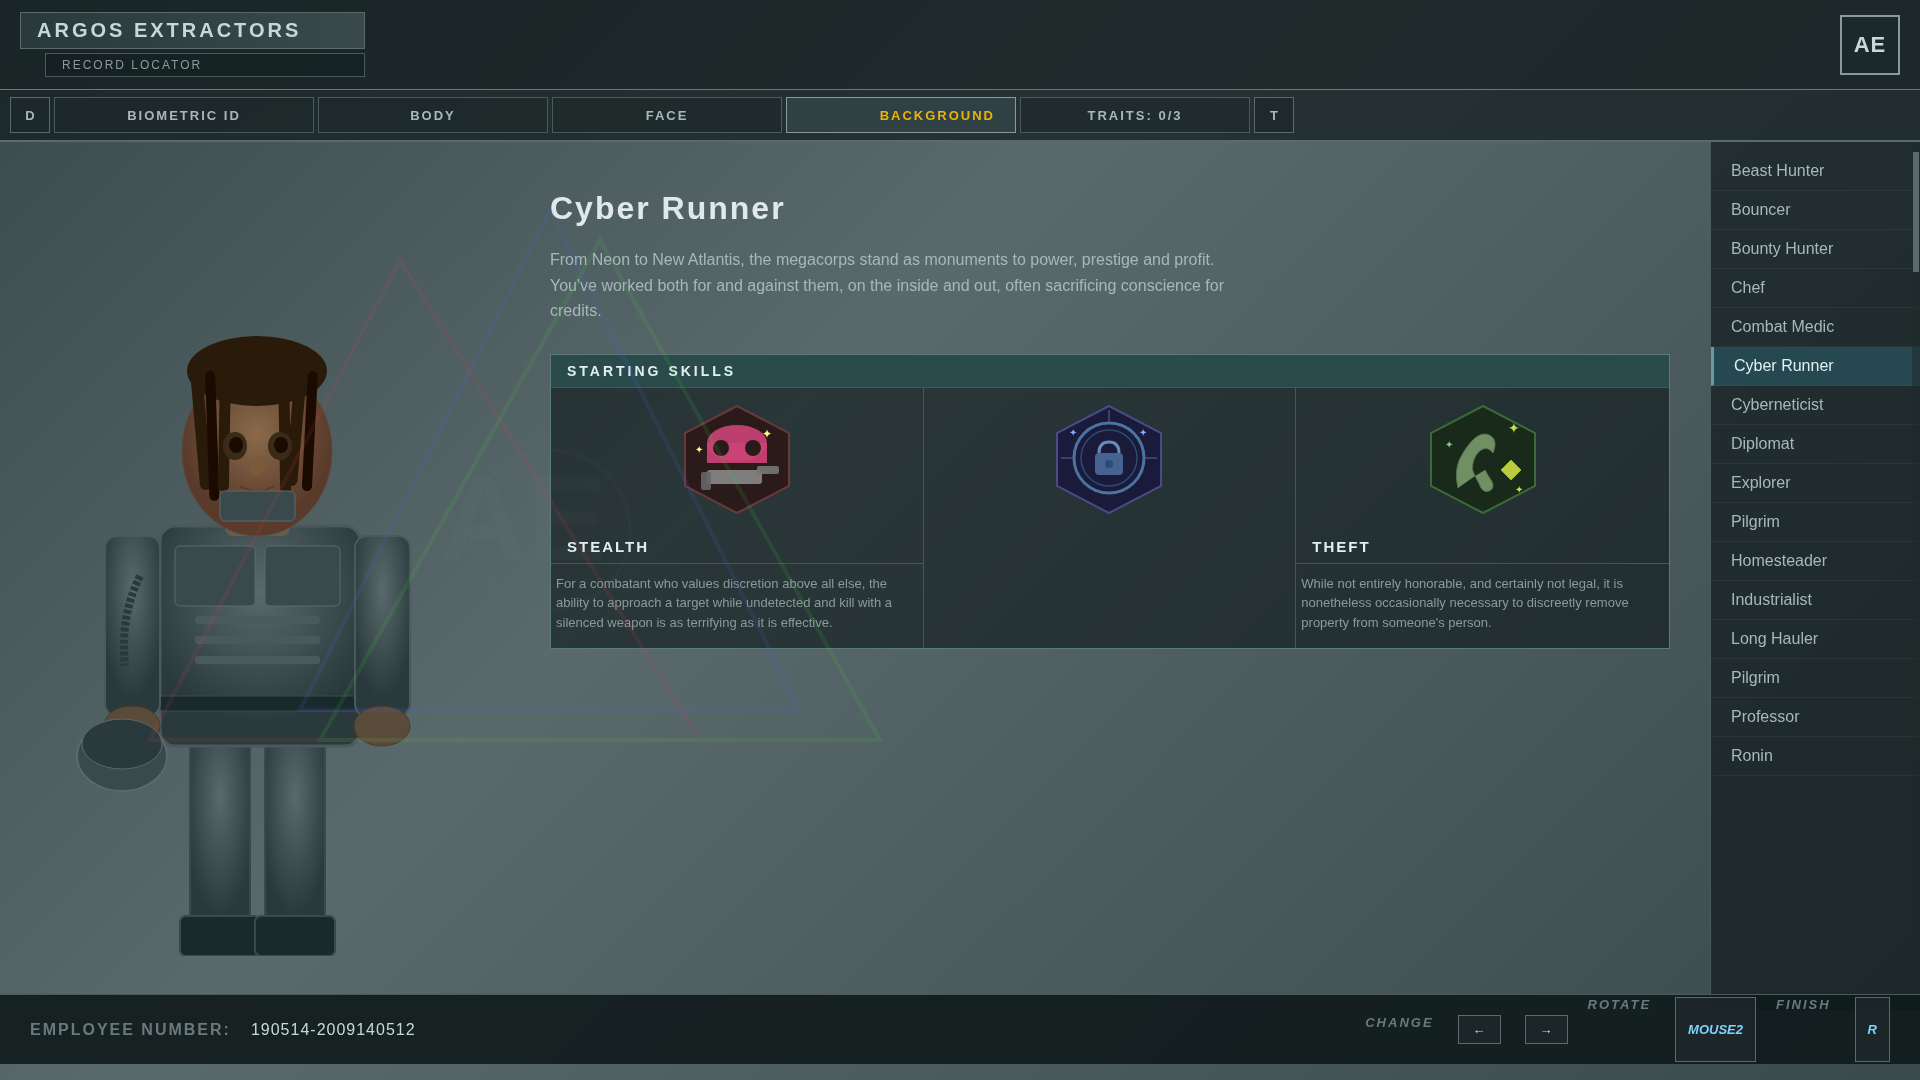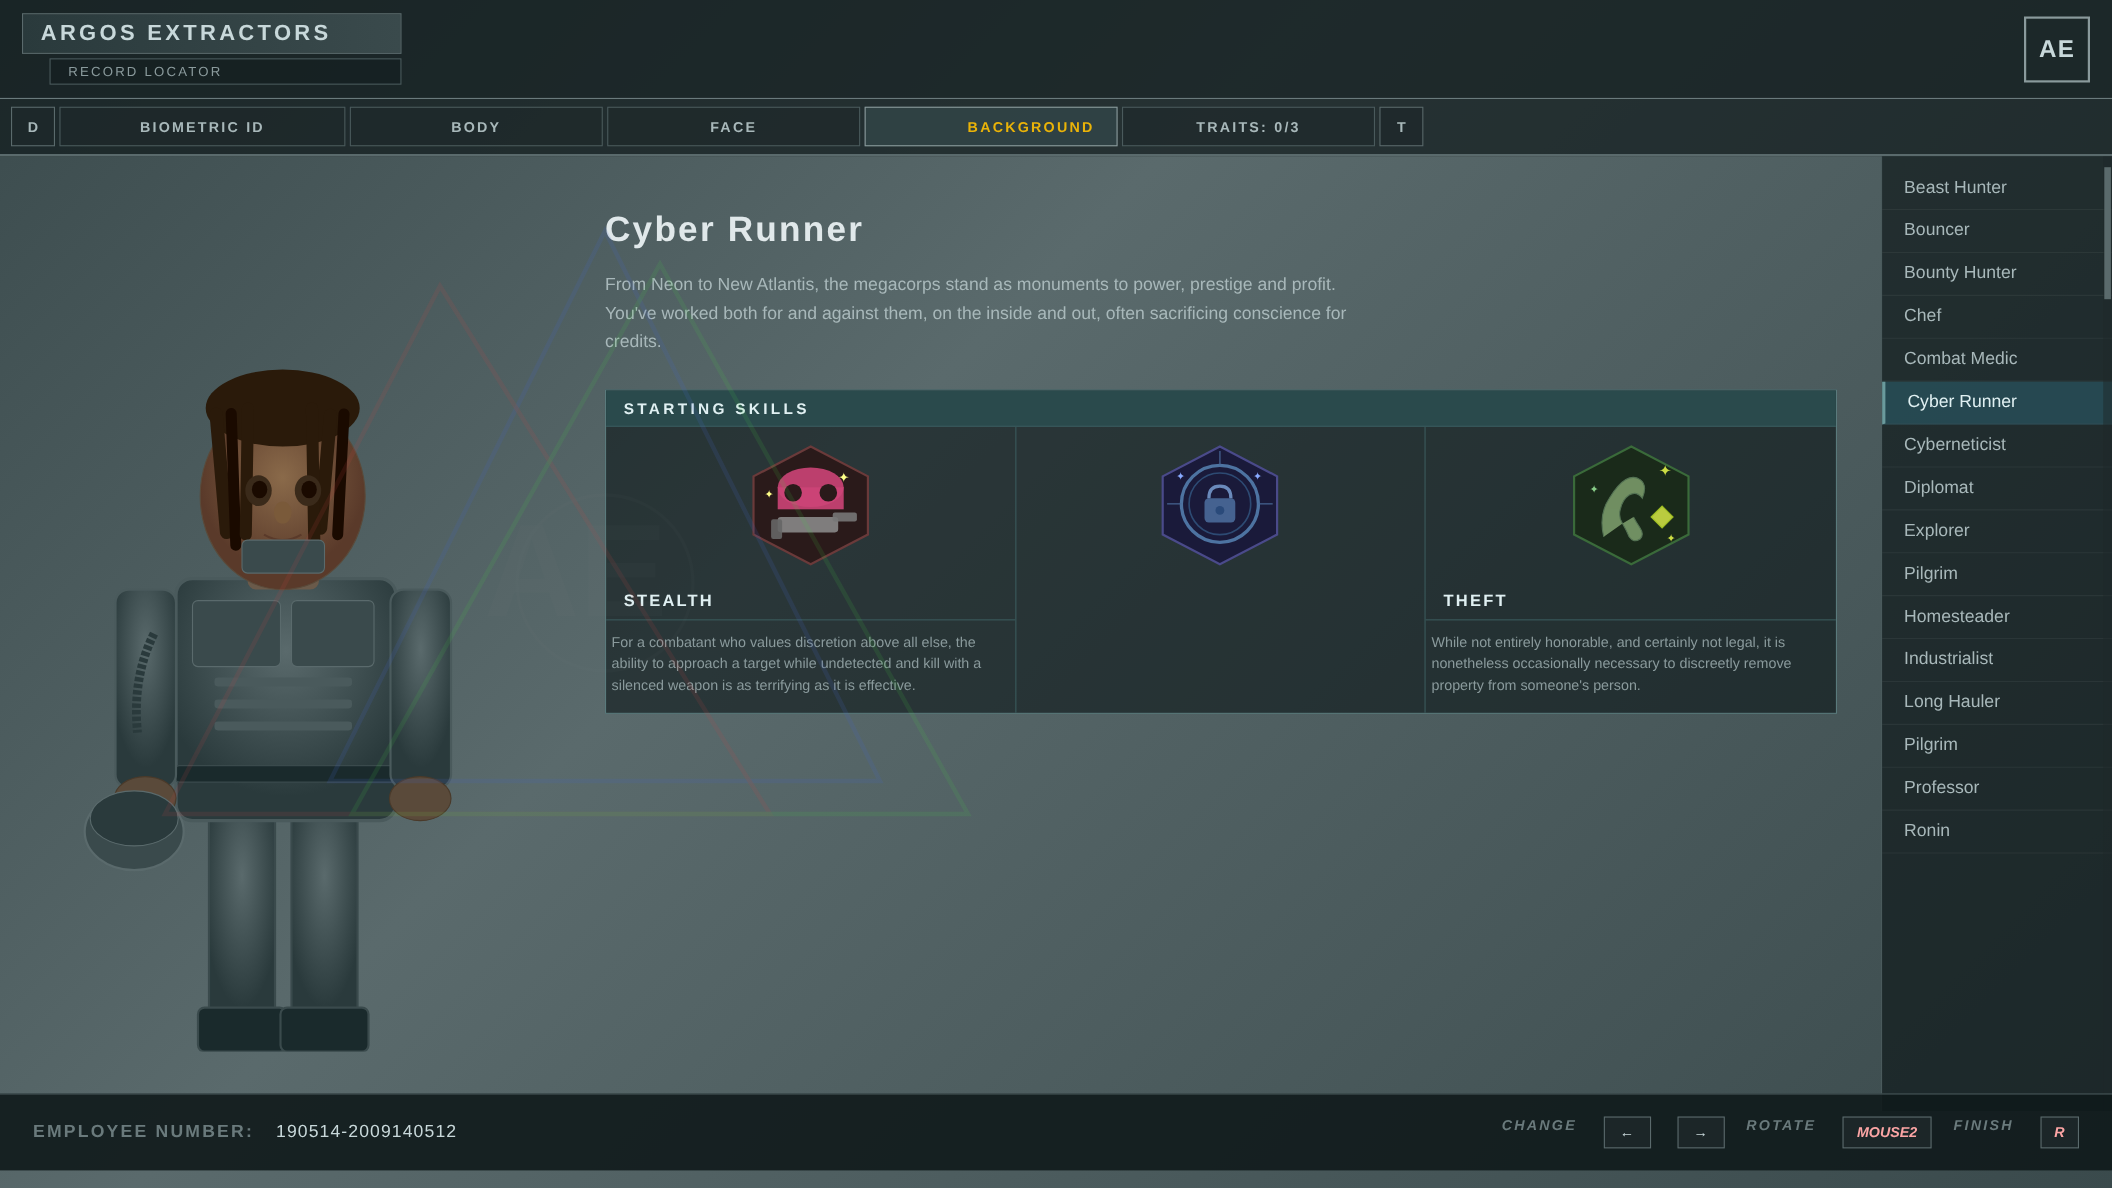--- a/index.html
+++ b/index.html
@@ -332,22 +332,22 @@
       font-weight: bold;
       cursor: pointer;
       display: flex;
       align-items: center;
       gap: 4px;
     }
 
     .control-btn-key {
       background: rgba(30, 40, 42, 0.8);
       border: 1px solid #5a6a6c;
-      color: #fca5a5;
-      padding: 6px 12px;
+      color: #7dd3fc;
+      padding: 24px 12px;
       font-size: 13px;
       font-weight: bold;
       cursor: pointer;
     }
 
     
     .char-svg {
       width: 420px;
       height: 760px;
     }

